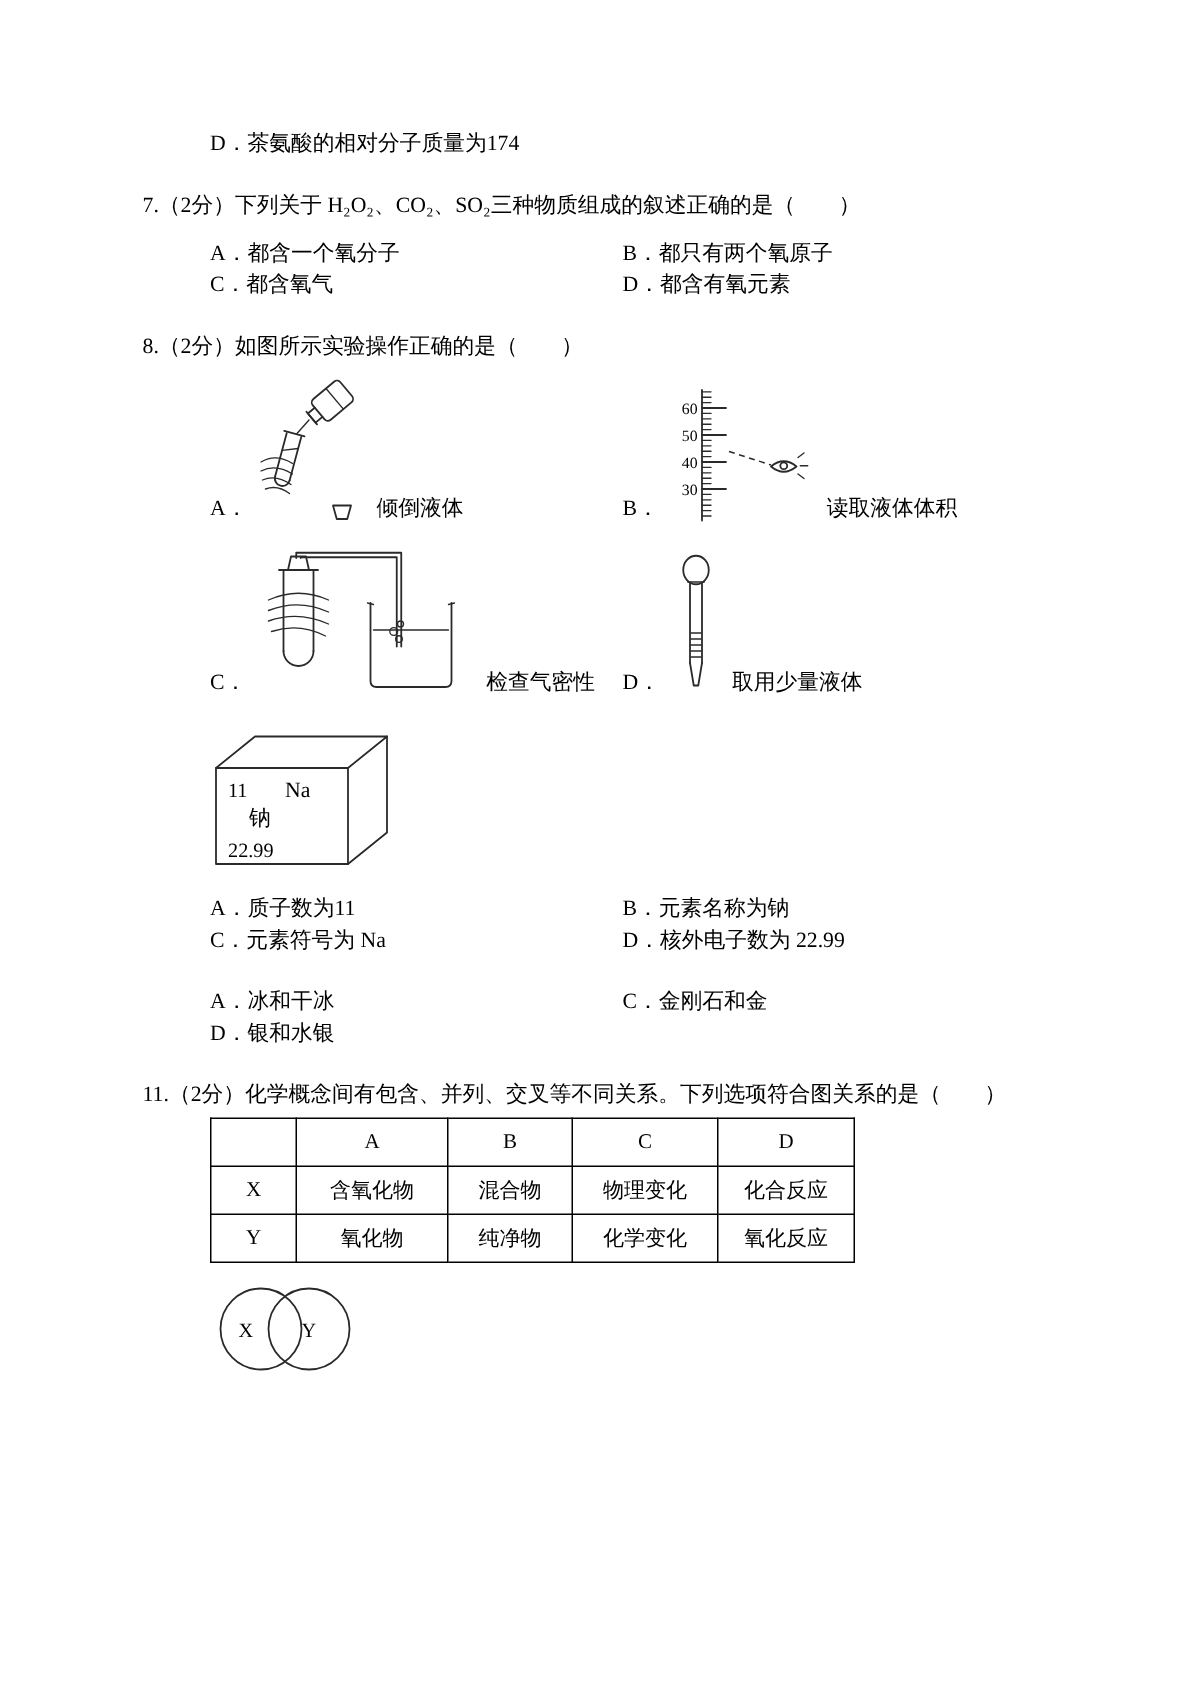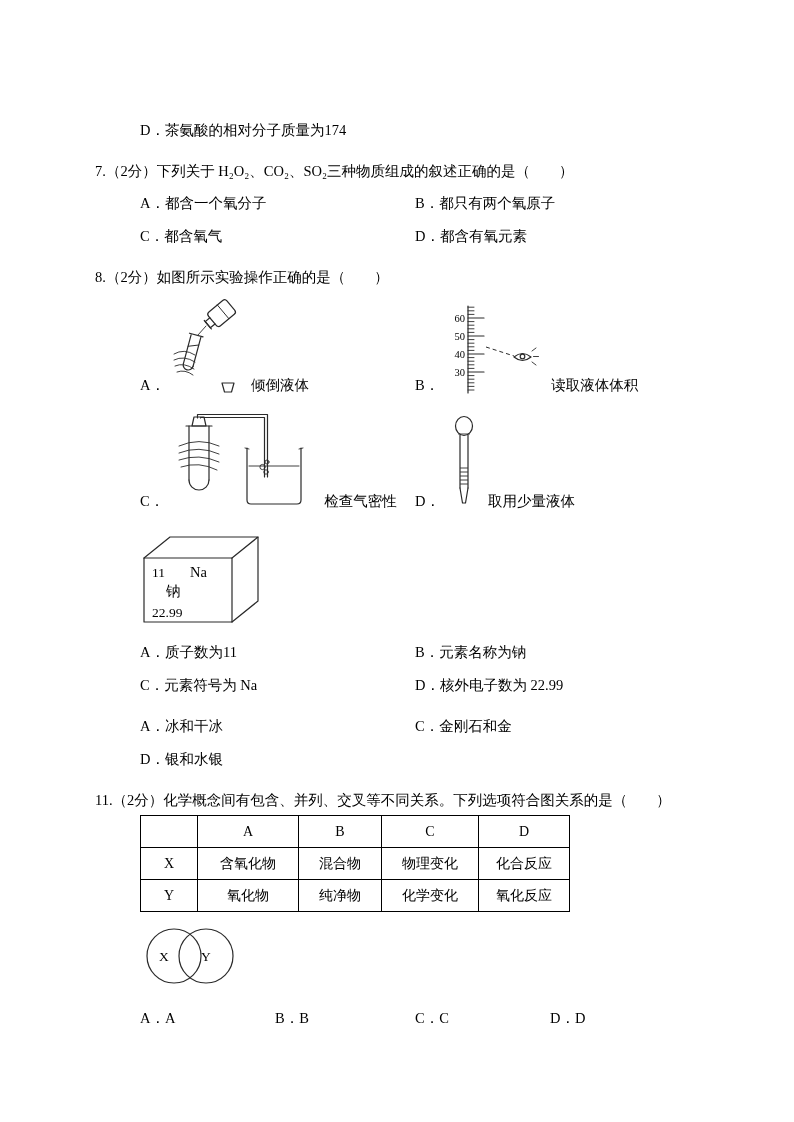--- a/index.html
+++ b/index.html
@@ -1,25 +1,25 @@
 <!DOCTYPE html>
 <html><head>
 <meta charset="utf-8">
 <style>
   html,body{margin:0;padding:0;}
   body{
     width:794px;height:1122px;background:#ffffff;color:#000;
     font-family:"Liberation Serif","DejaVu Serif",serif;
     font-size:14.5px;
   }
-  .page{box-sizing:border-box;width:794px;height:1122px;padding:120px 70px 30px 95px;overflow:hidden;}
+  .page{box-sizing:border-box;width:794px;height:1122px;padding:86px 70px 30px 95px;overflow:hidden;}
   .qsec{margin-top:20px;}
   .stem{line-height:21px;margin-top:11px;}
   .opt-line{margin-left:45px;line-height:21px;}
-  .opts{display:grid;grid-template-columns:275px auto;row-gap:12px;margin:11px 0 0 45px;line-height:21px;}
+  .opts{display:grid;grid-template-columns:275px auto;margin:11px 0 0 45px;line-height:21px;}
   .figrow{display:grid;grid-template-columns:275px auto;margin:8px 0 0 45px;}
   .figrow.second{margin-top:14px;}
   .figcell{display:flex;align-items:flex-end;gap:7px;}
   .figlabel,.caption{line-height:21px;white-space:nowrap;}
   svg{display:block;}
   svg .ln{stroke:#2a2a2a;stroke-width:1.2;fill:none;stroke-linecap:round;stroke-linejoin:round;}
   svg .thin{stroke:#2a2a2a;stroke-width:0.9;fill:none;stroke-linecap:round;}
   svg .dash{stroke:#2a2a2a;stroke-width:1;fill:none;stroke-dasharray:4 3;}
   svg text{fill:#000;font-family:inherit;}
   .cube{margin:12px 0 0 45px;}
@@ -227,21 +227,15 @@
 
     <svg class="venn" width="106" height="72" viewBox="0 0 106 72">
       <g class="ln">
         <circle cx="31" cy="36" r="27"></circle>
         <circle cx="63" cy="36" r="27"></circle>
       </g>
       <text x="16" y="41" font-size="13.5">X</text>
       <text x="58" y="41" font-size="13.5">Y</text>
     </svg>
 
-    <div class="ansrow">
-      <span>A．A</span>
-      <span>B．B</span>
-      <span>C．C</span>
-      <span>D．D</span>
-    </div>
   </section>
 
 </div>
 
 </body></html>

